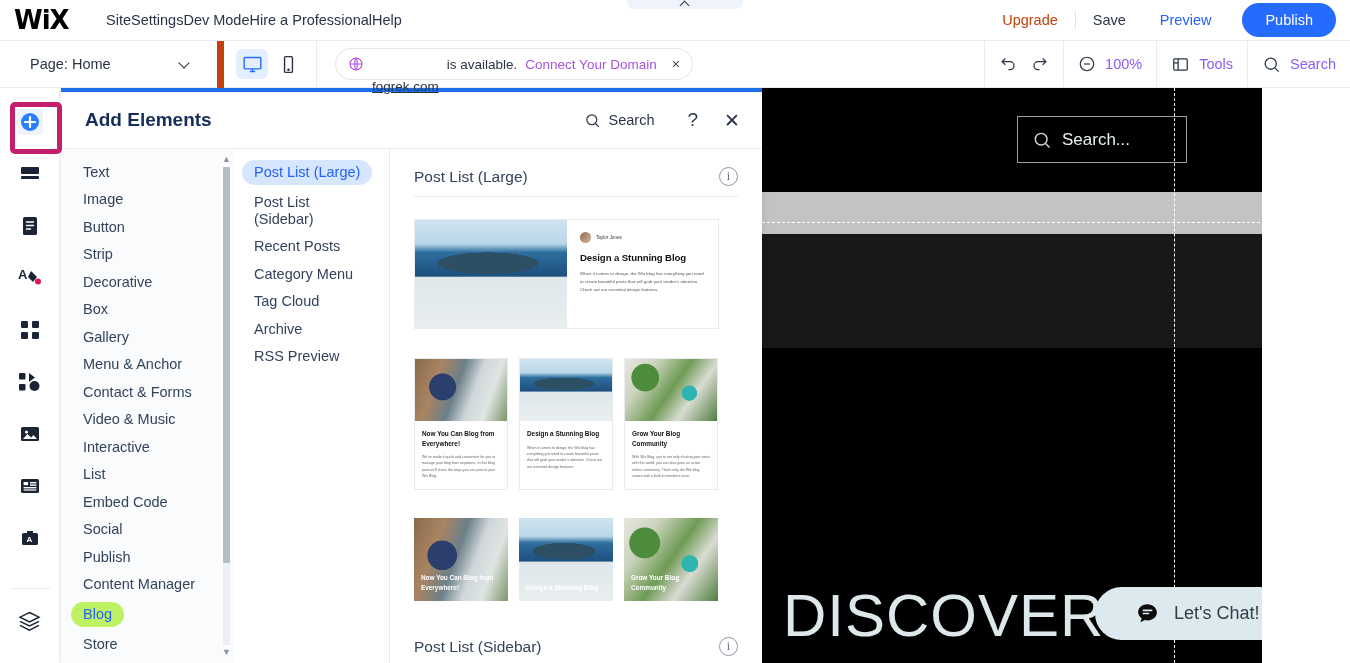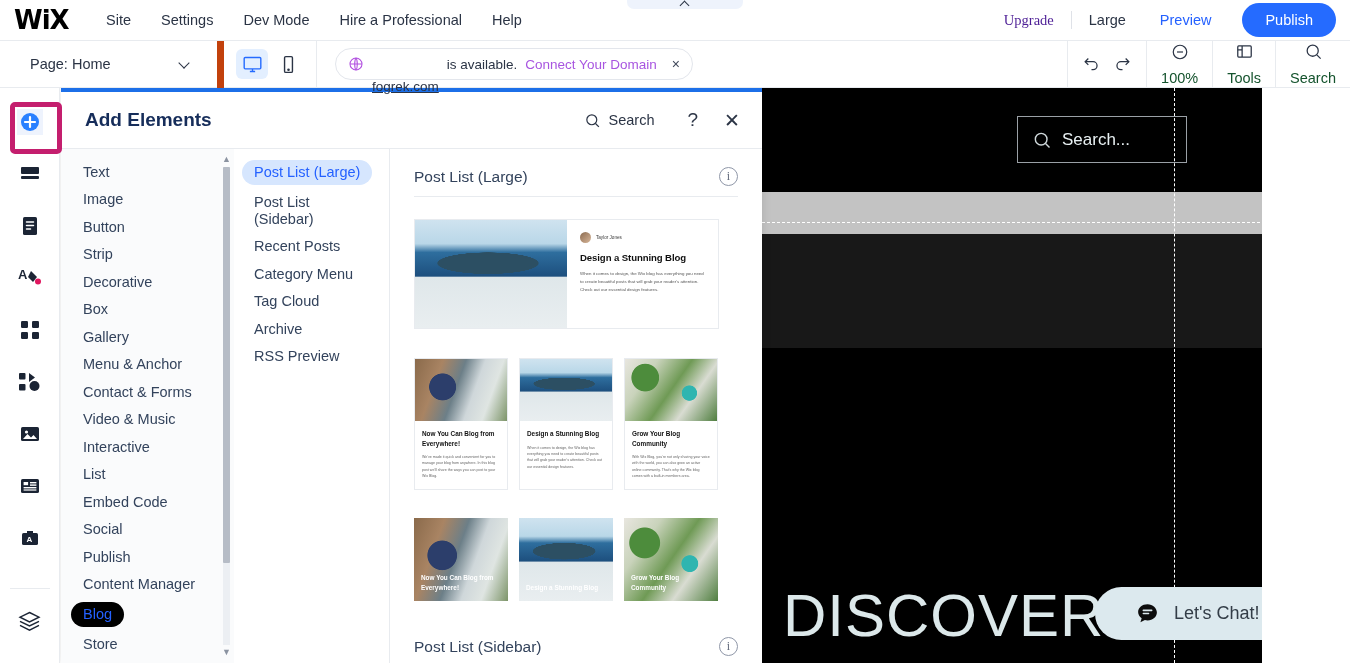--- a/index.html
+++ b/index.html
@@ -14,25 +14,25 @@
   .topbar {
     position: absolute; top: 0; left: 0; width: 1350px; height: 41px;
     background: #fff; display: flex; align-items: center;
     border-bottom: 1px solid #e8ebef; z-index: 40;
   }
   .wix-logo {
     font-family: "DejaVu Sans", sans-serif;
     font-weight: 700; font-size: 26px; letter-spacing: -1px;
     color: #000; margin-left: 14px; width: 62px;
   }
-  .topmenu { display: flex; align-items: center; gap: 30px; margin-left: 30px; }
+  .topmenu { display: flex; align-items: center; margin-left: 30px; }
   .topmenu .mi { font-size: 14.5px; color: #2b3445; cursor: pointer; }
   .topright { margin-left: auto; display: flex; align-items: center; gap: 0; padding-right: 14px; }
   .topright .lnk { font-size: 14.5px; padding: 0 17px; cursor: pointer; }
-  .upgrade { color: #4c1d95; font-family: Liberation Serif, serif; }
+  .upgrade { color: #c2410c; }
   .save { color: #2b3445; }
   .preview { color: #2461ff; }
   .vsep { width: 1px; height: 18px; background: #dfe2e8; }
   .publish {
     background: #256bff; color: #fff; font-size: 14.5px;
     border-radius: 18px; padding: 9px 23px; margin-left: 14px;
     cursor: pointer; white-space: nowrap;
   }
   .top-tab-handle {
     position: absolute; top: -10px; left: 627px; width: 116px; height: 19px;
@@ -75,21 +75,21 @@
     border: 1px solid #e3e6ec; border-radius: 17px; background: #fff;
     font-size: 13.5px; color: #2b3445; cursor: pointer;
   }
   .domain-pill .dom { text-decoration: underline; color: #2b3445; margin-top: 44px; }
   .domain-pill .connect { color: #a855e0; }
   .domain-pill .xbtn { margin-left: 7px; color: #40485a; font-size: 14px; cursor: pointer; }
   .rightctrls { margin-left: auto; display: flex; align-items: center; height: 47px; }
   .rc-group { display: flex; align-items: center; height: 47px; padding: 0 14px;
     border-left: 1px solid #e8ebef; gap: 12px; }
   .rc-item { display: flex; align-items: center; gap: 9px; cursor: pointer;
-    font-size: 14.5px; color: #14532d; flex-direction: column; }
+    font-size: 14.5px; color: #8b5cf6; }
 
   
   .rail {
     position: absolute; top: 88px; left: 0; width: 60px; height: 575px;
     background: #fff; border-right: 1px solid #e8ebef;
     display: flex; flex-direction: column; align-items: center;
     padding-top: 8px; z-index: 30;
   }
   .rail-btn { width: 46px; height: 52px; display: flex; align-items: center;
     justify-content: center; cursor: pointer; position: relative; }
@@ -115,21 +115,21 @@
     color: #2b3445; cursor: pointer; }
   .p-help { font-size: 19px; color: #2b3445; margin-left: 33px; cursor: pointer; }
   .p-close { font-size: 19px; color: #2b3445; margin-left: 26px; cursor: pointer; }
 
   .panel-body { flex: 1; display: flex; min-height: 0; }
 
   .cat-col { width: 173px; background: #fafbfc; position: relative;
     padding-top: 8px; overflow: hidden; }
   .cat-item { font-size: 14.5px; color: #33435c; padding: 4px 12px;
     margin: 2.5px 10px; border-radius: 13px; cursor: pointer; line-height: 17px; }
-  .cat-item.sel { background: #000000; color: #2461ff; display: inline-block; }
+  .cat-item.sel { background: #bef264; color: #2461ff; display: inline-block; }
   .cat-scroll { position: absolute; right: 3px; top: 6px; width: 9px; bottom: 6px; }
   .cat-scroll .track { position: absolute; top: 12px; bottom: 12px; left: 1px;
     width: 7px; background: #eceff3; }
   .cat-scroll .thumb { position: absolute; top: 12px; left: 1px; width: 7px;
     height: 396px; background: #b6bcc6; border-radius: 1px; cursor: pointer; }
   .cat-scroll .arw { position: absolute; left: 0; width: 9px; height: 9px;
     color: #8b93a1; font-size: 9px; text-align: center; line-height: 9px; cursor: pointer;}
   .cat-scroll .arw.up { top: 0; }
   .cat-scroll .arw.dn { bottom: 0; }
 
@@ -234,21 +234,21 @@
     <div class="topmenu">
       <div class="mi">Site</div>
       <div class="mi">Settings</div>
       <div class="mi">Dev Mode</div>
       <div class="mi">Hire a Professional</div>
       <div class="mi">Help</div>
     </div>
     <div class="topright">
       <div class="lnk upgrade">Upgrade</div>
       <div class="vsep"></div>
-      <div class="lnk save">Large</div>
+      <div class="lnk save">Save</div>
       <div class="lnk preview">Preview</div>
       <div class="publish">Publish</div>
     </div>
     <div class="top-tab-handle">
       <span class="chev-up"></span>
     </div>
   </div>
 
   <div class="secondbar">
     <div class="page-select">

